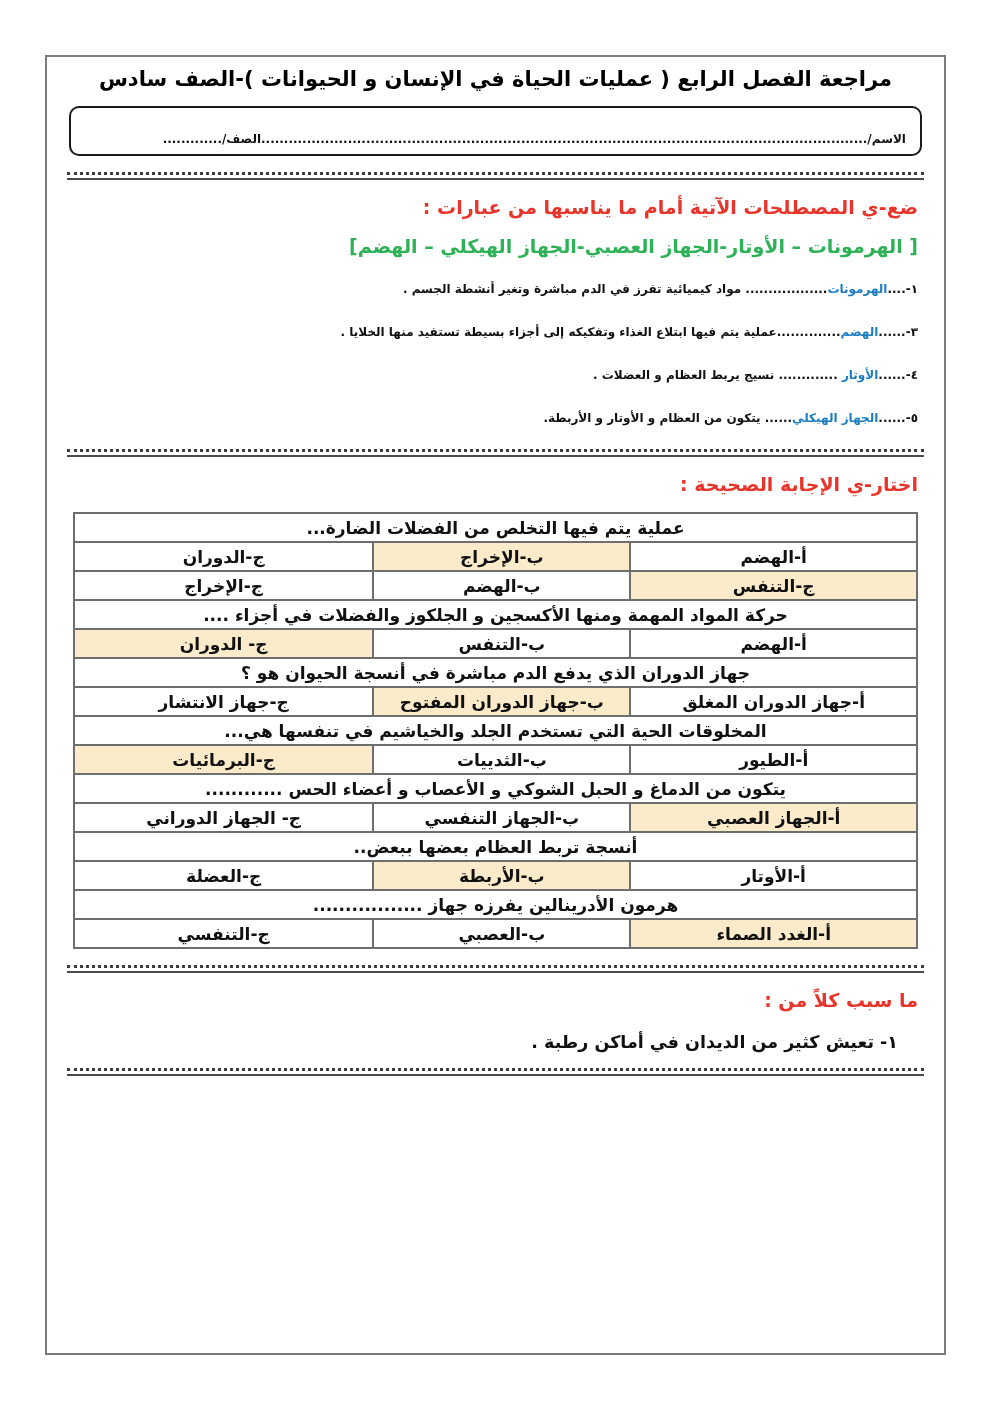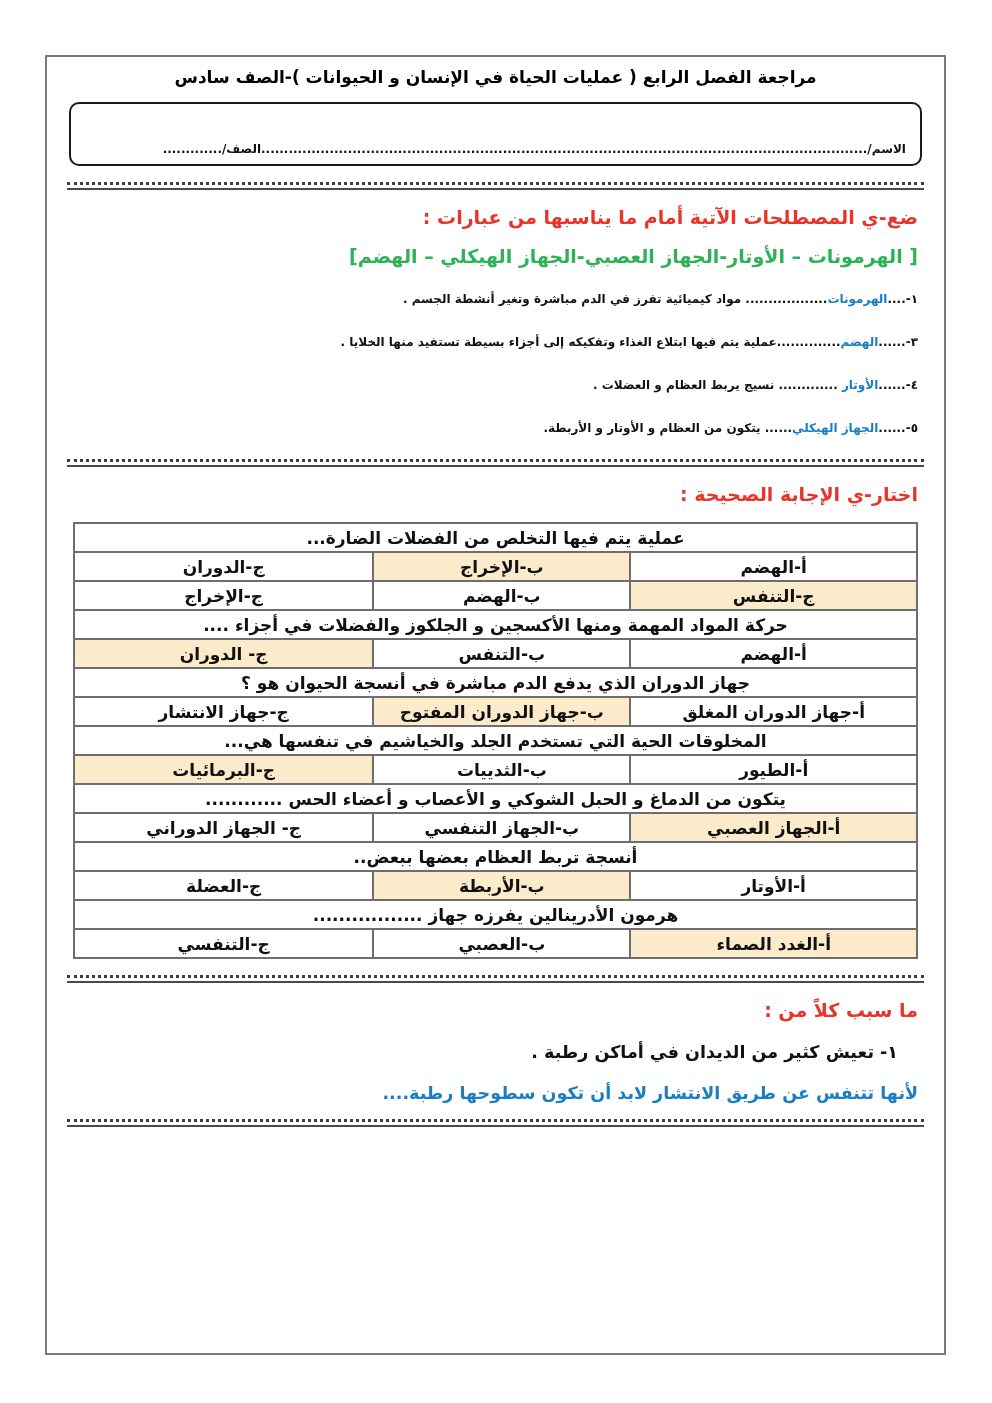--- a/index.html
+++ b/index.html
@@ -7,24 +7,24 @@
     width:992px;height:1403px;position:relative;background:#ffffff;
     font-family:"DejaVu Sans","Liberation Sans",sans-serif;
     color:#111;
   }
   .page-frame{
     position:absolute;left:45px;top:55px;width:901px;height:1300px;
     border:2px solid #7b7b7b;box-sizing:border-box;background:#fff;
     overflow:hidden;
   }
   .page-title{
-    margin-top:10px;text-align:center;font-size:17px;font-weight:bold;color:#000;
+    margin-top:10px;text-align:center;font-size:21px;font-weight:bold;color:#000;
   }
   .name-box{
-    margin:15px 22px 0 22px;height:64px;border:2px solid #1a1a1a;border-radius:10px;
+    margin:15px 22px 0 22px;height:50px;border:2px solid #1a1a1a;border-radius:10px;
     display:flex;align-items:flex-end;padding:0 14px 8px 14px;box-sizing:border-box;
     font-size:12px;font-weight:bold;letter-spacing:.3px;
   }
   .sep{
     margin:16px 20px 0 20px;height:3px;
     border-top:3px dotted #3c3c3c;border-bottom:2px solid #4a4a4a;
   }
   .heading{
     margin:16px 26px 0 26px;font-size:19px;font-weight:bold;color:var(--red,#e8352b);
   }
@@ -154,17 +154,16 @@
         <td>ب-العصبي</td>
         <td>ج-التنفسي</td>
       </tr>
     </tbody>
   </table>
 
   <div class="sep"></div>
 
   <div class="heading">ما سبب كلاً من :</div>
   <div class="cause-item">١- تعيش كثير من الديدان في أماكن رطبة .</div>
-  <div class="cause-answer">لأنها تتنفس عن طريق الانتشار لابد أن تكون سطوحها رطبة....</div>
 
   <div class="sep"></div>
 
 </div>
 
 </body></html>

